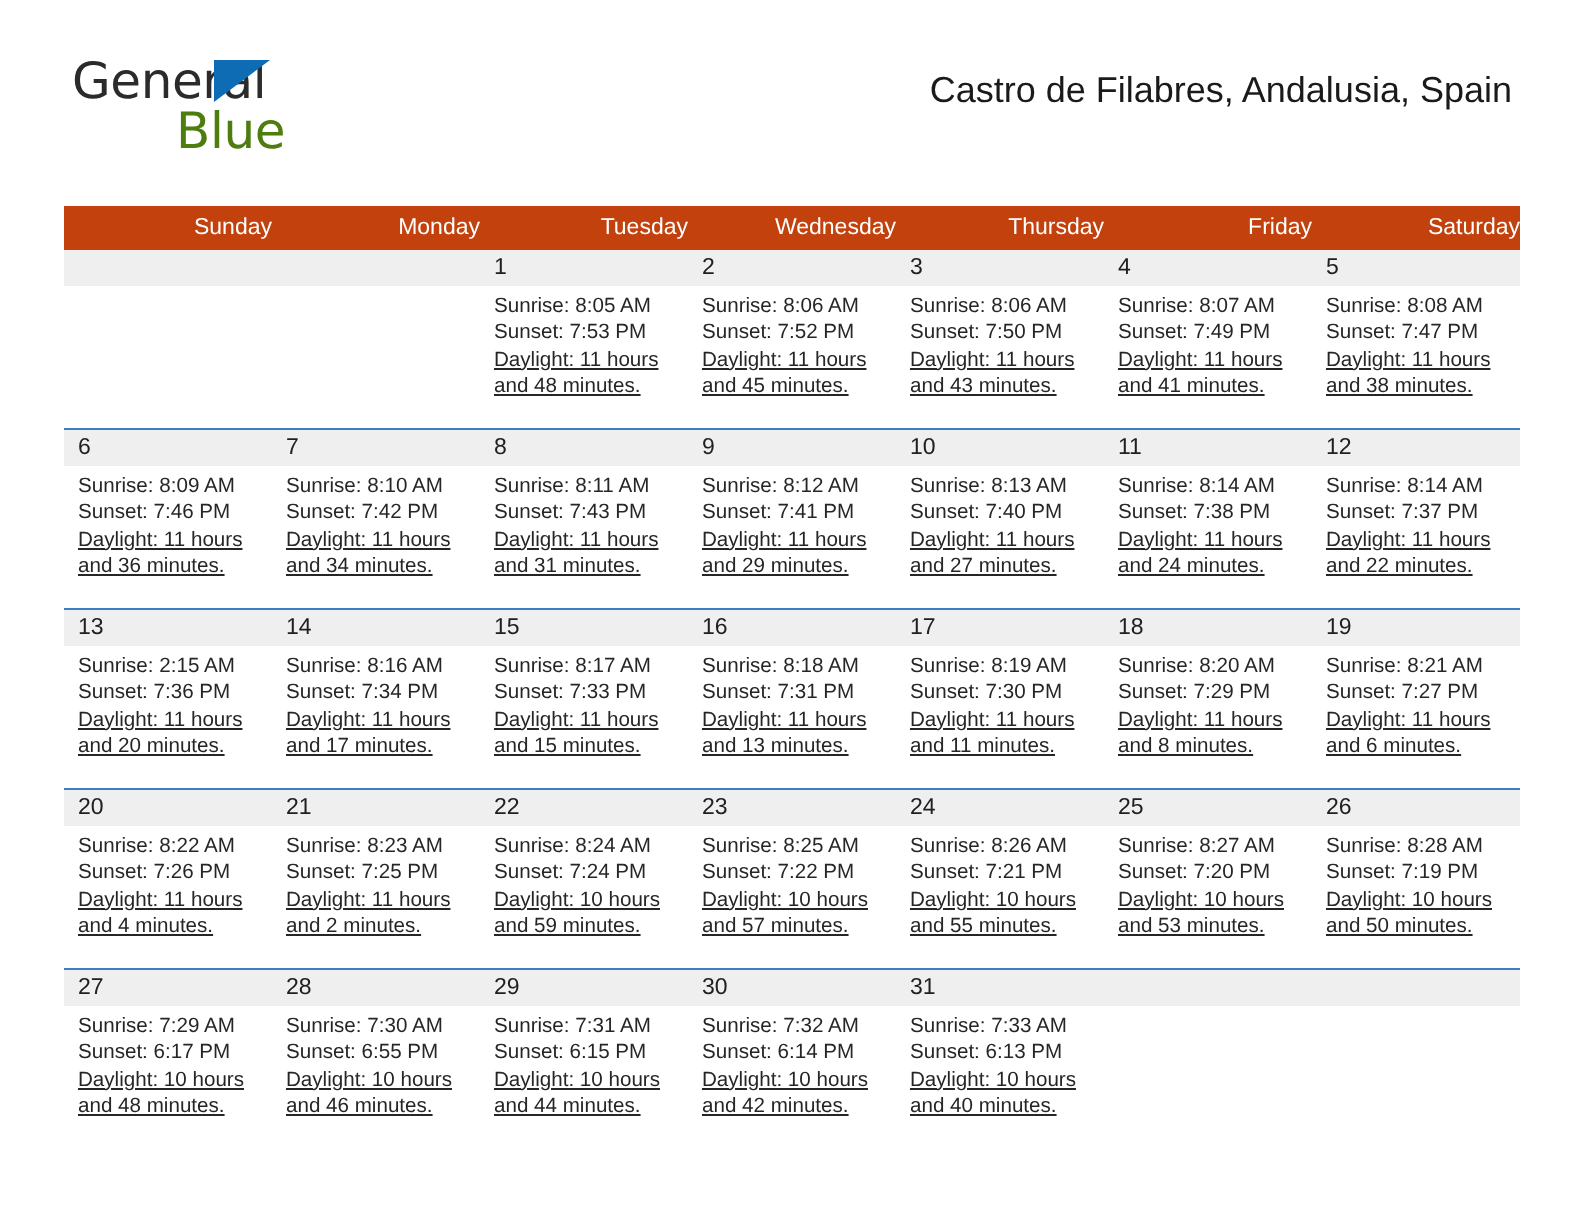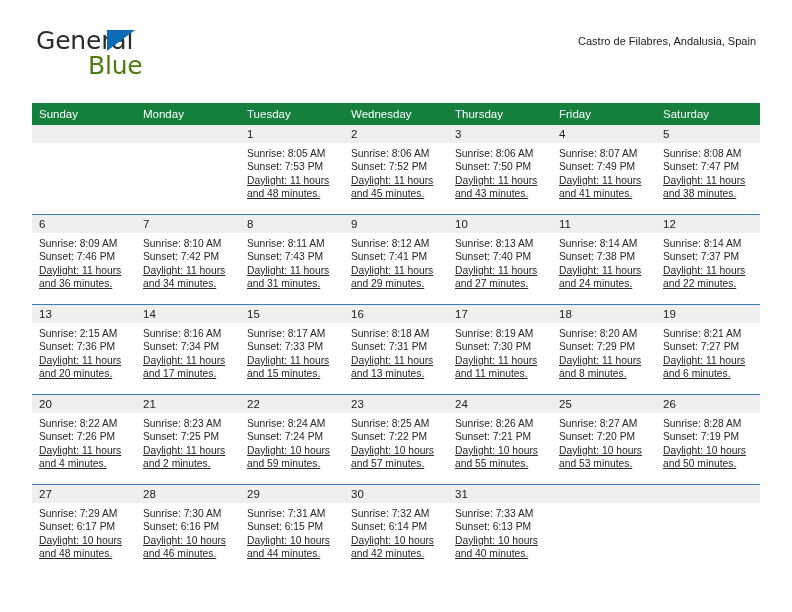--- a/index.html
+++ b/index.html
@@ -54,43 +54,43 @@
     text-align: right;
   }
   .cal-title {
     font-size: 27px;
     color: #1a1a1a;
     line-height: 1.2;
     font-weight: normal;
     margin: 0;
   }
   .cal-subtitle {
-    font-size: 11px;
+    font-size: 18px;
     color: #1a1a1a;
     margin: 9px 0 0 0;
     line-height: 1.2;
   }
 
   
   .calendar {
     position: absolute;
     left: 32px; top: 103px;
     width: 728px;
   }
   table.cal {
     width: 728px;
     border-collapse: collapse;
     table-layout: fixed;
   }
   table.cal th {
-    background: #15803d;
+    background: #c2410c;
     color: #ffffff;
     font-size: 11.5px;
     font-weight: normal;
-    text-align: left;
+    text-align: right;
     padding: 5px 0 5px 7px;
     height: 21px;
     border: none;
   }
   tr.week-row > td {
     vertical-align: top;
     padding: 0;
     border-top: 1.4px solid #3b7dc0;
     height: 89px;
   }
@@ -437,21 +437,21 @@
                   <div>Sunset: 6:17 PM</div>
                   <div class="dl-wrap">Daylight: 10 hours and 48 minutes.</div>
                 </div>
               </div>
             </td>
             <td>
               <div class="daycell">
                 <div class="daynum-band">28</div>
                 <div class="details">
                   <div>Sunrise: 7:30 AM</div>
-                  <div>Sunset: 6:16 PM</div>
+                  <div>Sunset: 6:55 PM</div>
                   <div class="dl-wrap">Daylight: 10 hours and 46 minutes.</div>
                 </div>
               </div>
             </td>
             <td>
               <div class="daycell">
                 <div class="daynum-band">29</div>
                 <div class="details">
                   <div>Sunrise: 7:31 AM</div>
                   <div>Sunset: 6:15 PM</div>

